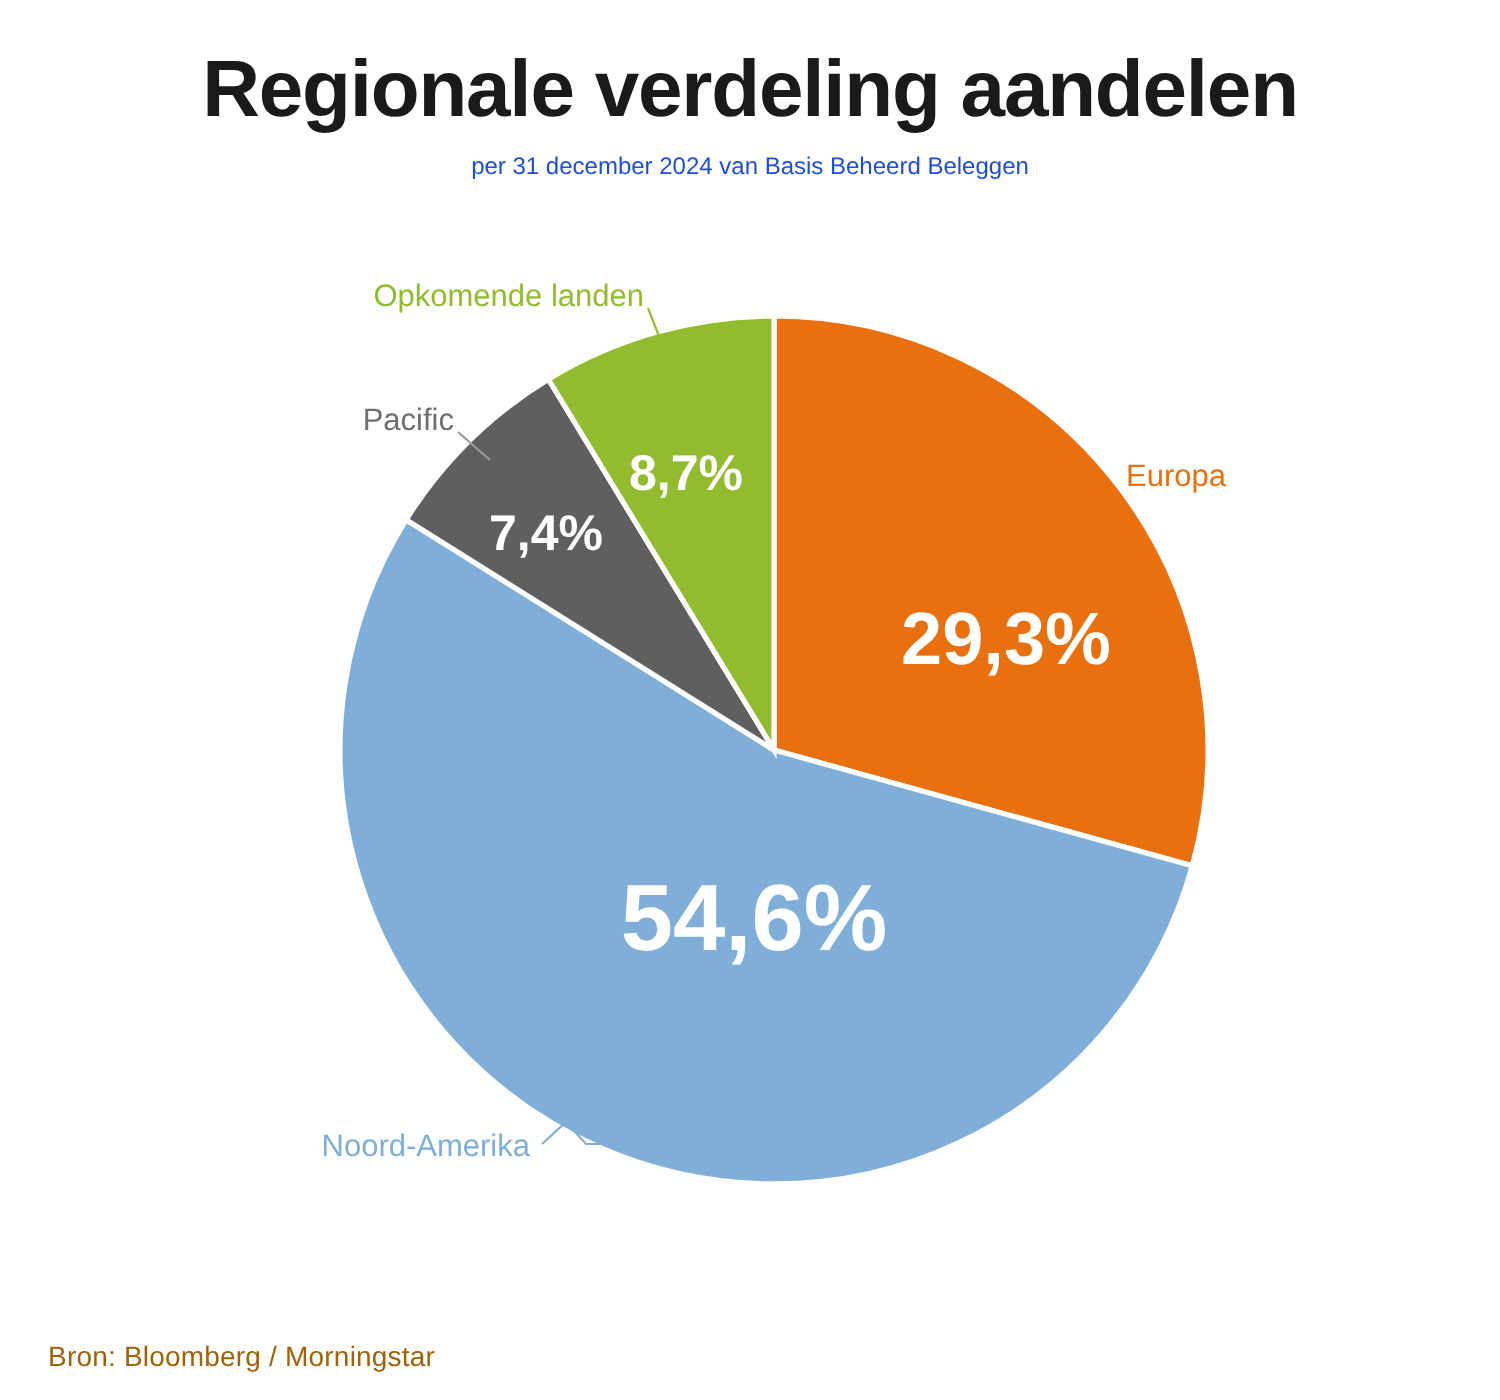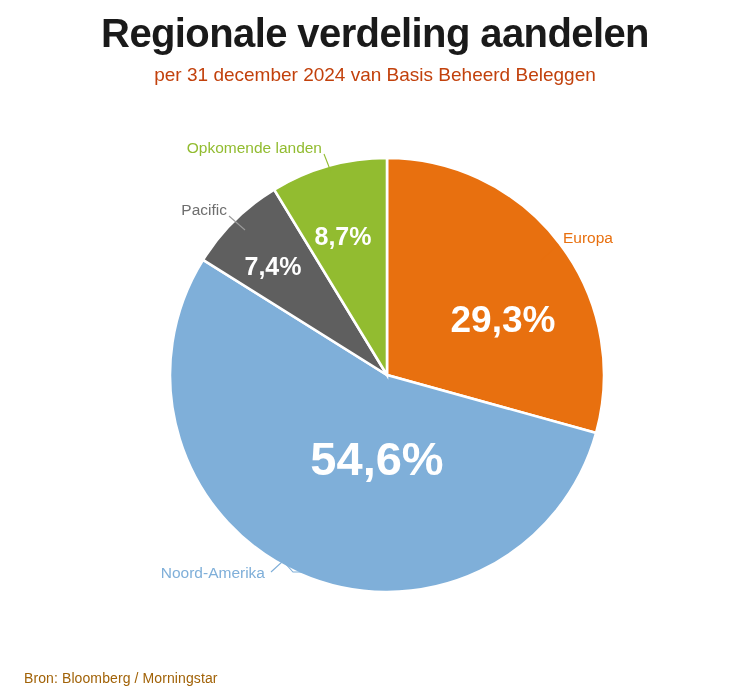--- a/index.html
+++ b/index.html
@@ -18,42 +18,42 @@
   #chart-root {
     position: absolute;
     inset: 0;
     width: 750px;
     height: 700px;
   }
 
   
   .header {
     position: absolute;
-    top: 0;
+    top: 12px;
     left: 0;
     width: 750px;
     text-align: center;
   }
   .chart-title {
     margin: 0;
     padding-top: 10px;
     font-family: "Liberation Sans", sans-serif;
     font-size: 40px;
     font-weight: bold;
     letter-spacing: -0.6px;
     color: #1a1a1a;
     line-height: 1.15;
   }
   .chart-subtitle {
     margin: 0;
     padding-top: 8px;
     font-family: "Liberation Sans", sans-serif;
-    font-size: 19px;
+    font-size: 12px;
     font-weight: normal;
-    color: #c2410c;
+    color: #1d4ed8;
     line-height: 1.2;
   }
 
   
   .pie-wrap {
     position: absolute;
     top: 120px;
     left: 0;
     width: 750px;
     height: 500px;

